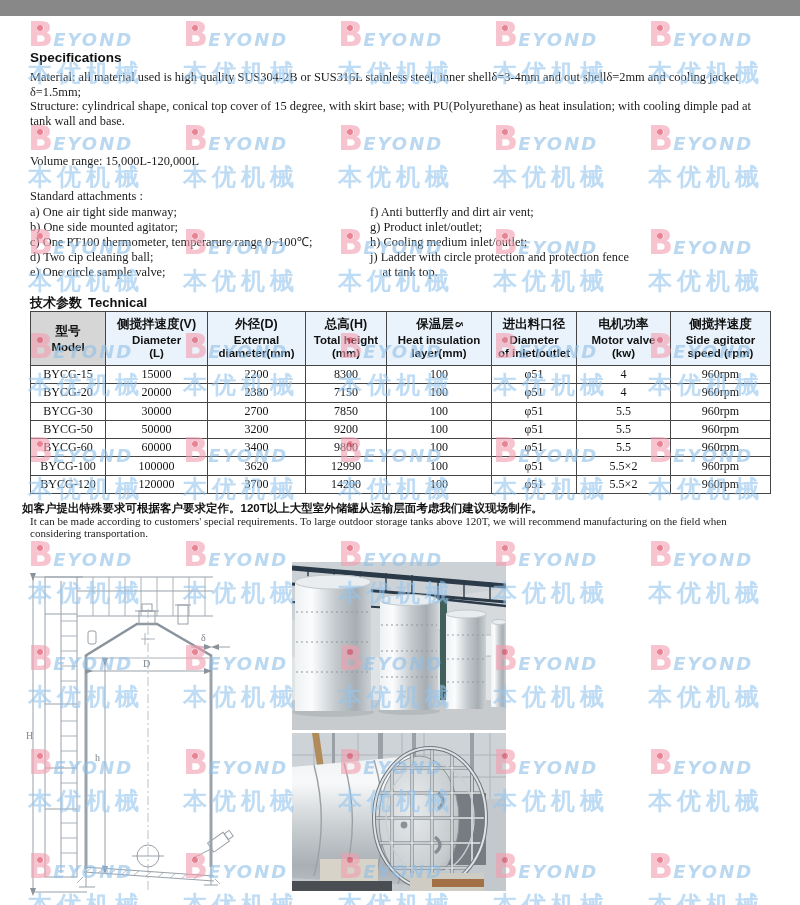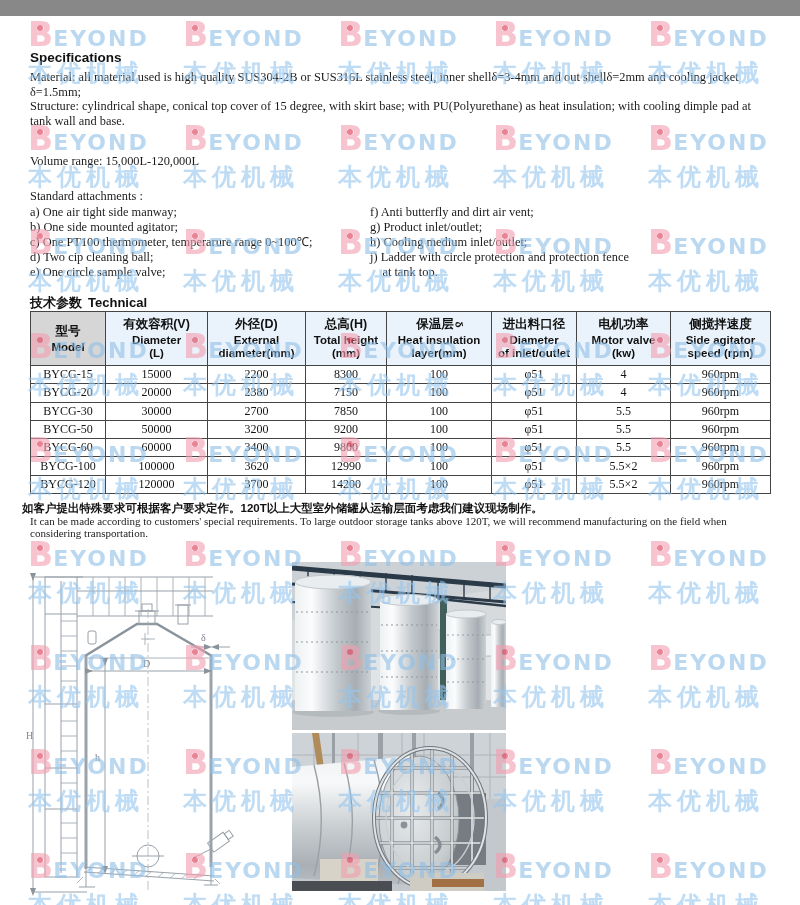--- a/index.html
+++ b/index.html
@@ -37,21 +37,21 @@
   .fig{position:absolute;}
   #drawing{left:25px;top:545px;width:215px;height:335px;}
   #photo1{left:292px;top:546px;width:214px;height:168px;}
   #photo2{left:292px;top:717px;width:214px;height:158px;}
   
   .watermarks{position:absolute;inset:0;overflow:hidden;pointer-events:none;z-index:9;}
   .wm{position:absolute;width:150px;}
   .wm-logo{position:relative;font-family:"DejaVu Sans",sans-serif;font-weight:bold;line-height:30px;}
   .wm-b{font-size:33px;color:rgba(242,158,176,0.62);}
   .wm-dot{position:absolute;left:9px;top:5px;width:6px;height:6px;border-radius:50%;background:rgba(224,78,102,0.70);}
-  .wm-rest{font-size:22px;letter-spacing:2px;color:rgba(142,190,232,0.60);text-transform:uppercase;}
+  .wm-rest{font-size:18px;letter-spacing:2px;color:rgba(142,190,232,0.60);text-transform:uppercase;font-style:italic;}
   .wm-cn{font:bold 24px "DejaVu Sans",sans-serif;letter-spacing:5px;color:rgba(148,196,238,0.60);margin-top:1px;}
 </style>
 </head>
 <body>
 
 <div class="page">
 
   <div class="spec-title">Specifications</div>
   <div class="para" id="material">Material: all material used is high quality SUS304-2B or SUS316L stainless steel, inner shellδ=3-4mm and out shellδ=2mm and cooling jacket δ=1.5mm;</div>
   <div class="para" id="structure">Structure: cylindrical shape, conical top cover of 15 degree, with skirt base; with PU(Polyurethane) as heat insulation; with cooling dimple pad at tank wall and base.</div>
@@ -87,21 +87,21 @@
         <col style="width:94px">
         <col style="width:100px">
     </colgroup>
     <thead>
         <tr id="thead-row">
           <th>
             <div class="th-zh">型号</div>
             <div class="th-en">Model</div>
           </th>
           <th>
-            <div class="th-zh">有效容积(V)</div>
+            <div class="th-zh">侧搅拌速度(V)</div>
             <div class="th-en">Diameter
 (L)</div>
           </th>
           <th>
             <div class="th-zh">外径(D)</div>
             <div class="th-en">External
 diameter(mm)</div>
           </th>
           <th>
             <div class="th-zh">总高(H)</div>

